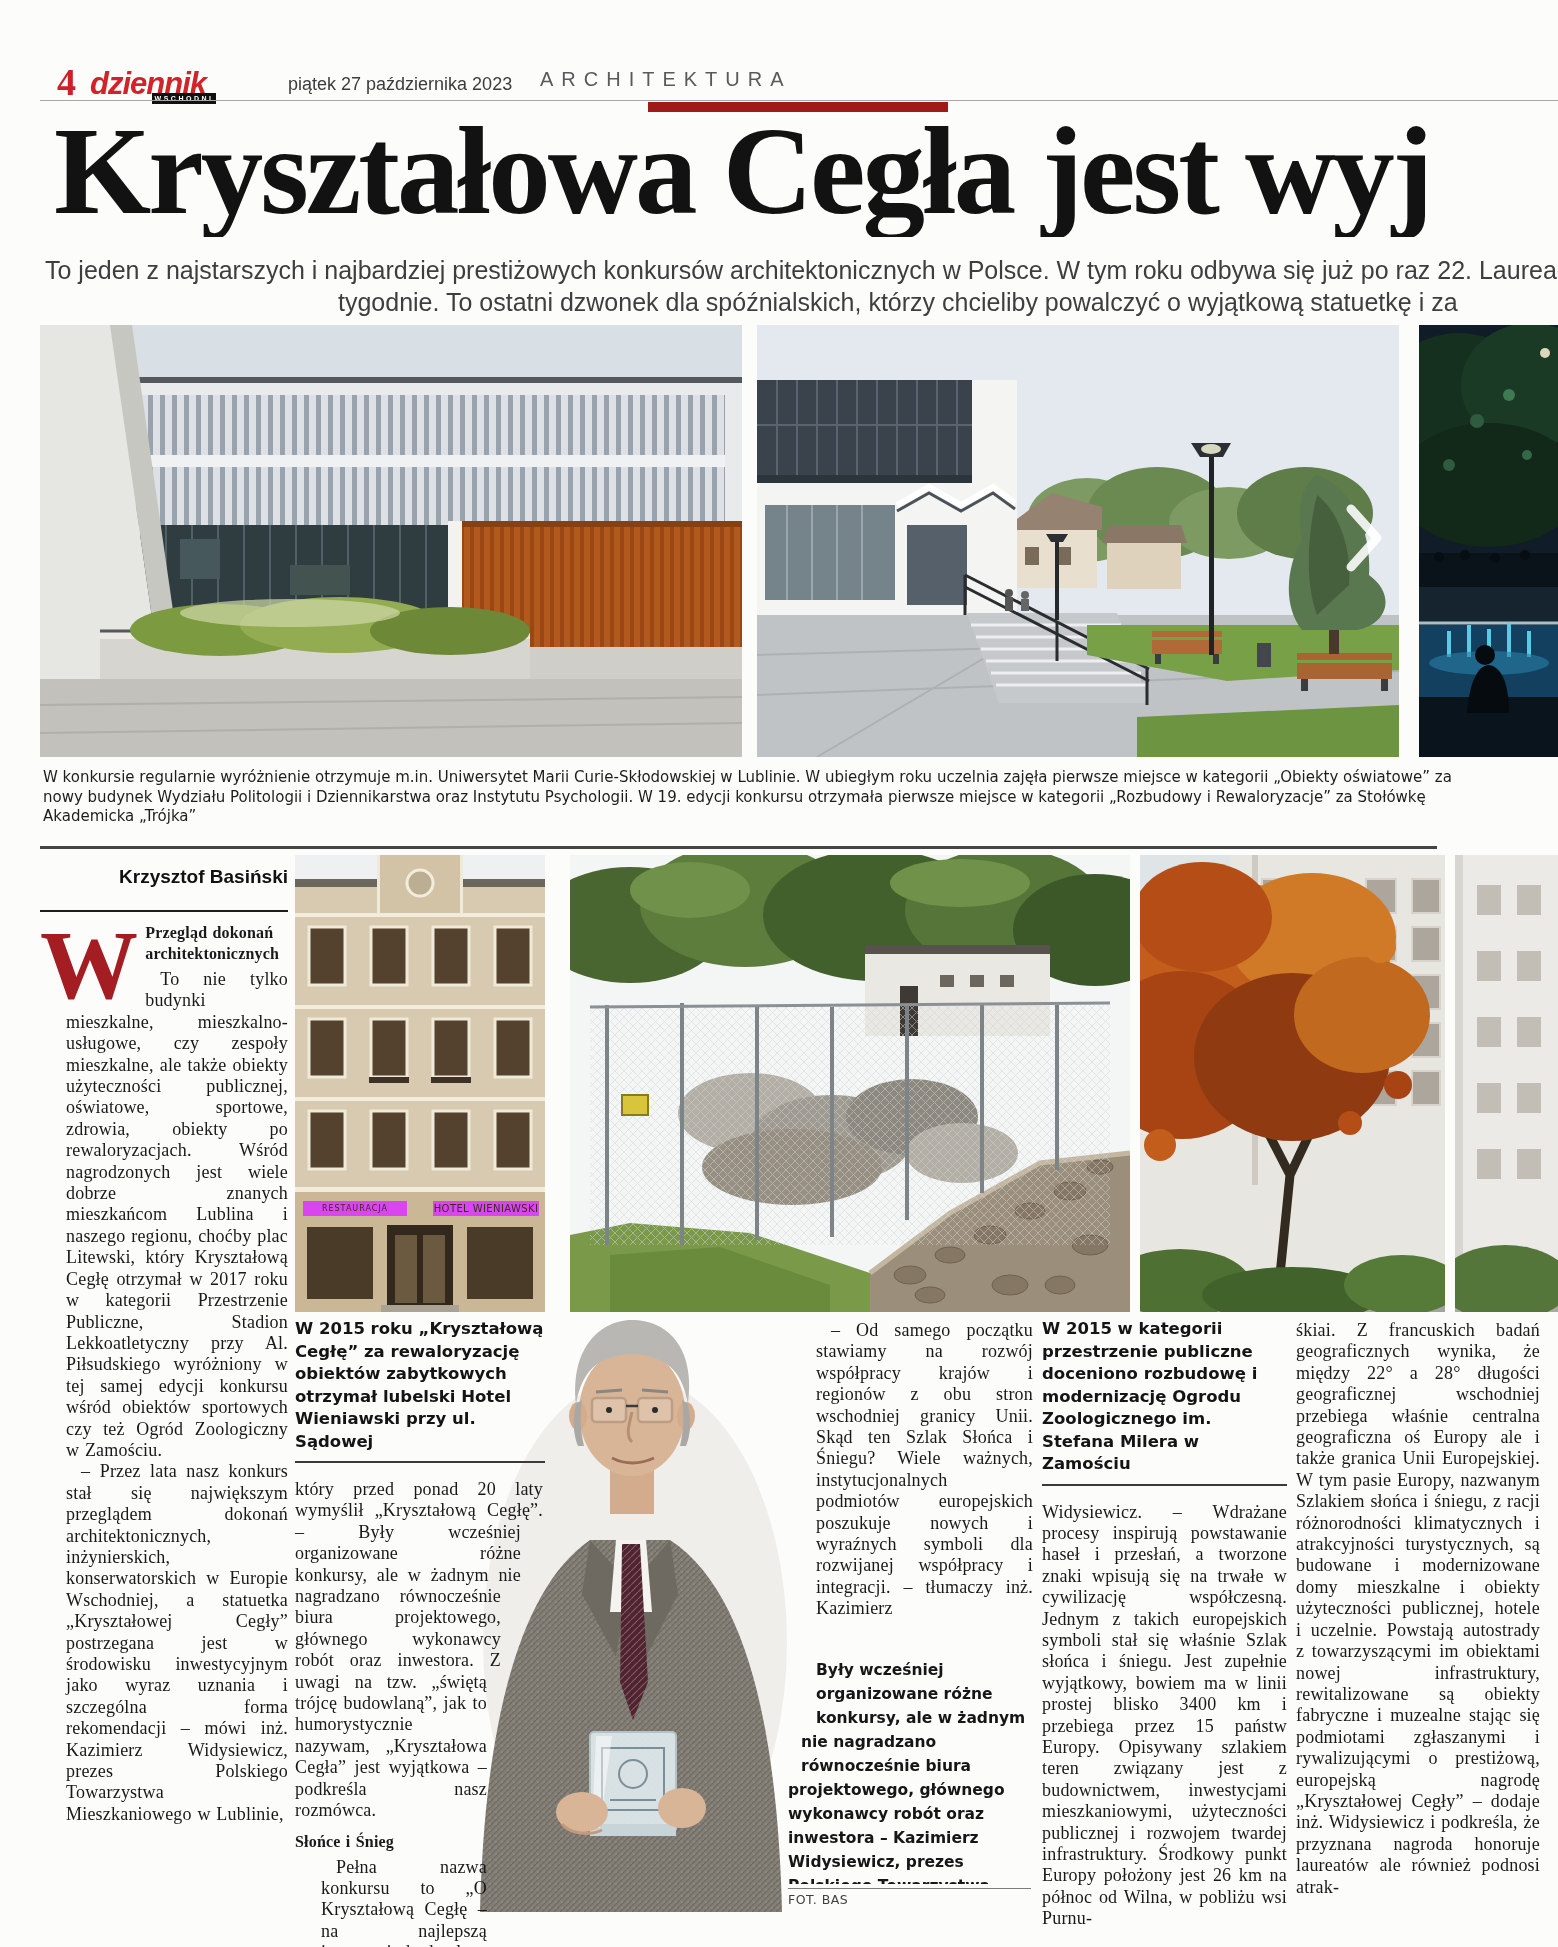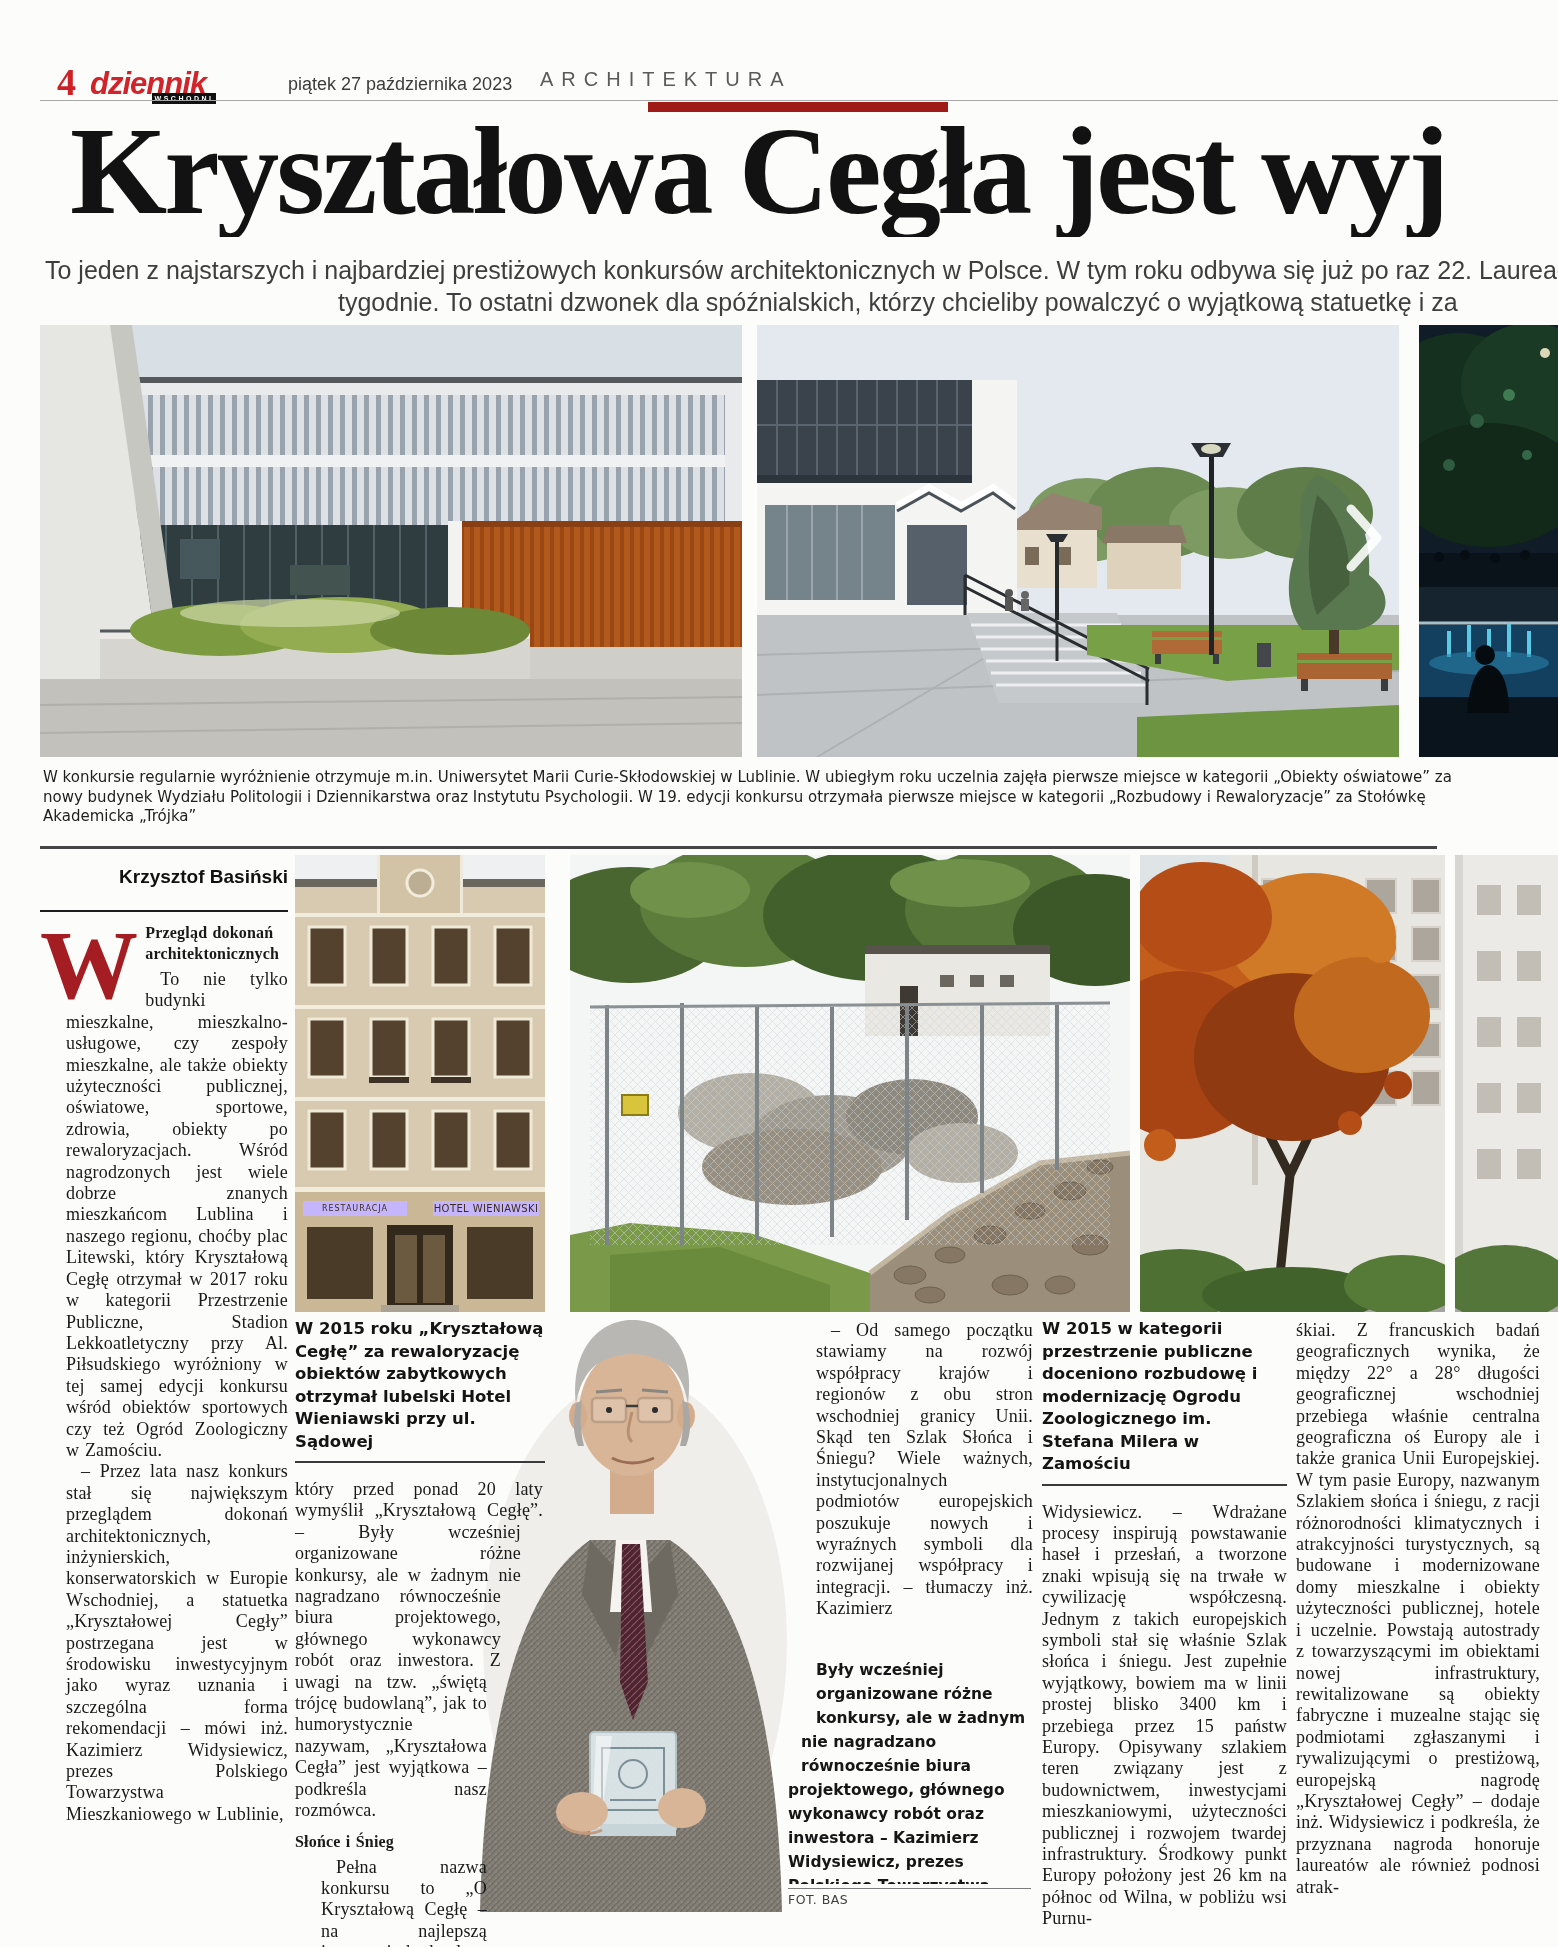--- a/index.html
+++ b/index.html
@@ -32,37 +32,37 @@
                 line-height:22.5px;color:#141414;}
   .caprule{height:2px;background:#3a3a3a;margin-top:8px;}
   .quote{font-family:"DejaVu Sans","Liberation Sans",sans-serif;font-weight:bold;font-size:15.5px;
          line-height:24px;color:#161616;}
   .photocredit{font-family:"DejaVu Sans","Liberation Sans",sans-serif;font-size:12.5px;color:#404040;
                text-align:left;letter-spacing:.5px;}
   .fr{float:right;clear:right;}
   .fl{float:left;clear:left;}
   .ph{position:absolute;overflow:hidden;background:#ddd;}
   .ph svg{display:block;}
-  .sign{position:absolute;background:#c4b5fd;color:#3b2c1a;font-family:"DejaVu Sans",sans-serif;
+  .sign{position:absolute;background:#d946ef;color:#3b2c1a;font-family:"DejaVu Sans",sans-serif;
         text-align:center;overflow:hidden;}
 </style>
 </head>
 <body>
 
 <div id="page">
 
   <div class="abs pgnum" style="left:57px;top:60px;">4</div>
   <div class="abs brand" style="left:90px;top:66px;">dziennik</div>
   <div class="abs brandsub" style="left:152px;top:93px;width:64px;height:11px;">wschodni</div>
   <div class="abs date" style="left:288px;top:74px;">piątek 27 października 2023</div>
   <div class="abs section" style="left:540px;top:68px;">ARCHITEKTURA</div>
   <div class="abs hairline" style="left:40px;top:100px;width:1518px;"></div>
   <div class="abs redbar" style="left:648px;top:102px;width:300px;height:10px;"></div>
 
-  <div class="abs headline" style="left:70px;top:106px;width:1488px;">Kryształowa Cegła jest wyj</div>
+  <div class="abs headline" style="left:54px;top:106px;width:1488px;">Kryształowa Cegła jest wyj</div>
   <div class="abs lead" style="left:45px;top:256px;width:1513px;">To jeden z najstarszych i najbardziej prestiżowych konkursów architektonicznych w Polsce. W tym roku odbywa się już po raz 22. Laureaci</div>
   <div class="abs lead" style="left:338px;top:288px;width:1220px;">tygodnie. To ostatni dzwonek dla spóźnialskich, którzy chcieliby powalczyć o wyjątkową statuetkę i za</div>
 
   <div class="ph" style="left:40px;top:325px;width:702px;height:432px;">
     <svg width="702" height="432" viewBox="0 0 702 432">
       <defs>
         <pattern id="louv" width="12" height="10" patternUnits="userSpaceOnUse">
           <rect width="12" height="10" fill="#dde1e5"></rect>
             <rect width="5" height="10" fill="#99a3ad"></rect>
         </pattern>

